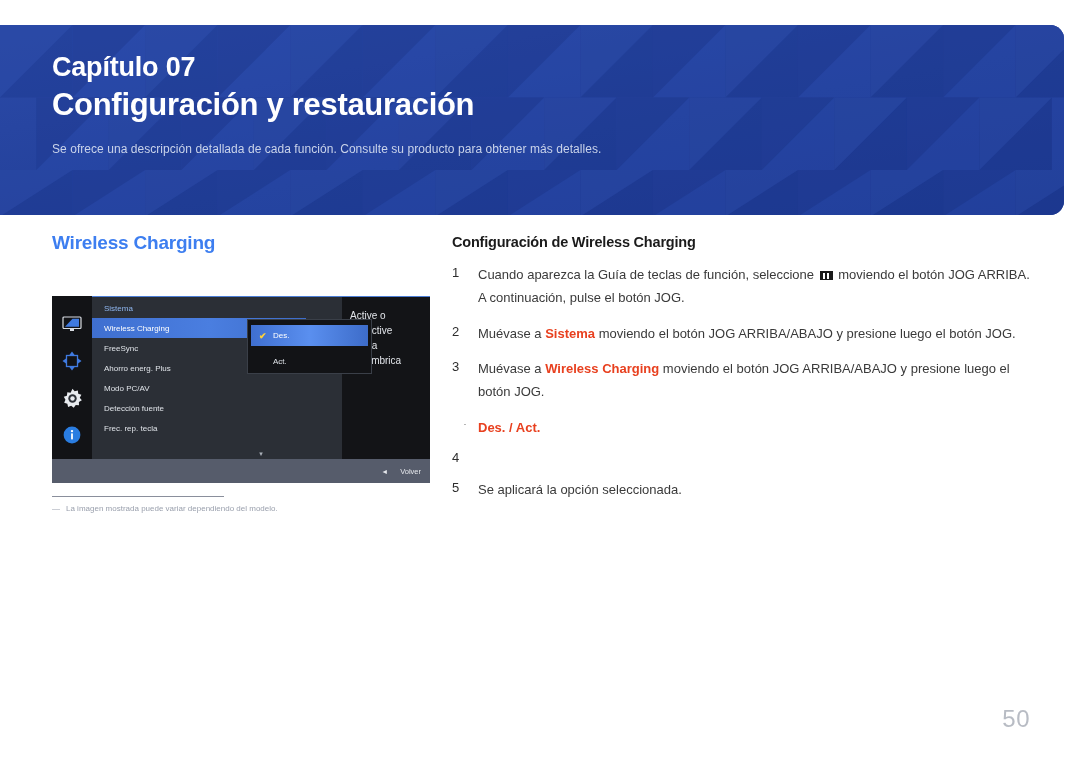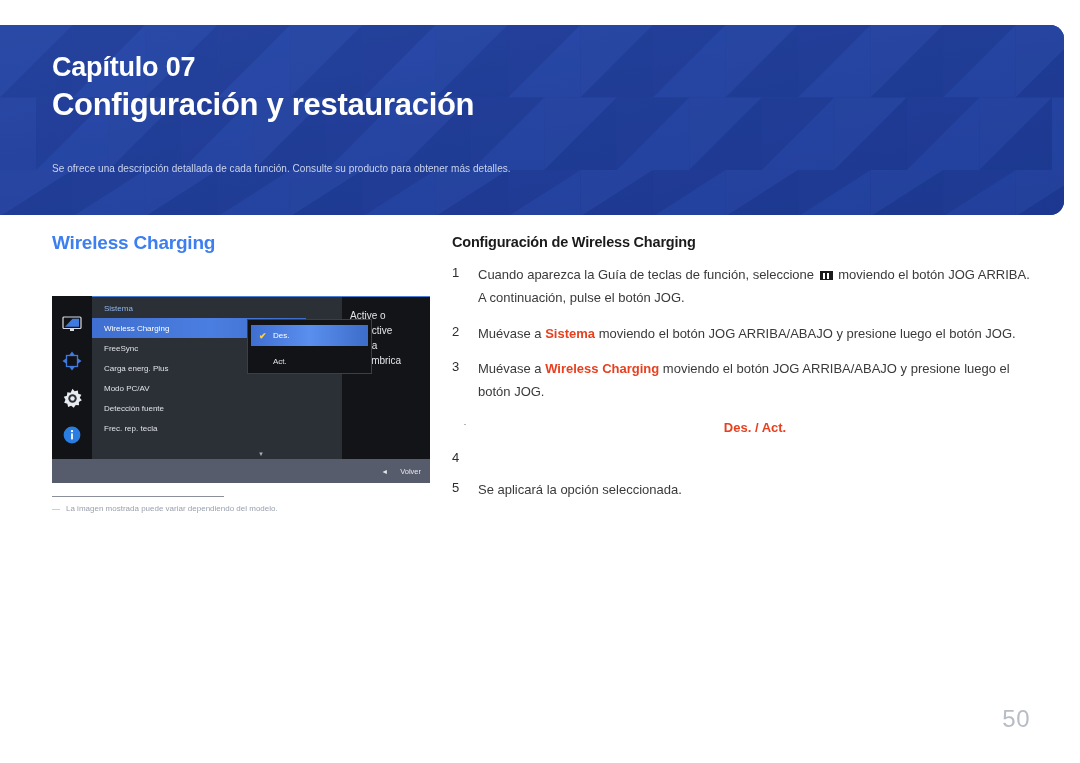--- a/index.html
+++ b/index.html
@@ -46,23 +46,23 @@
   .chapter-title {
     color: #ffffff;
     font-size: 31px;
     font-weight: bold;
     line-height: 1.25;
     letter-spacing: -0.3px;
     margin-top: 1px;
   }
   .chapter-sub {
     color: #c9d3ea;
-    font-size: 10px;
+    font-size: 12px;
     line-height: 1.4;
-    margin-top: 37px;
+    margin-top: 16px;
     letter-spacing: 0.05px;
   }
 
   
   .left-col {
     position: absolute;
     left: 52px;
     top: 232px;
     width: 380px;
   }
@@ -277,21 +277,21 @@
     font-size: 13px;
     line-height: 1.75;
   }
   .step.bullet .step-num {
     font-size: 9px;
     text-align: center;
     padding-top: 2px;
     color: #5a5a5a;
   }
   .step.bullet { margin-bottom: 9px; }
-  .step.bullet .step-text { font-weight: bold; color: #e8401f; text-align: center; }
+  .step.bullet .step-text { font-weight: bold; color: #e8401f; }
   .hl { color: #e8401f; font-weight: bold; }
   .menu-glyph {
     display: inline-block;
     width: 13px;
     height: 9px;
     background: #1a1a1a;
     position: relative;
     vertical-align: -1px;
     margin: 0 2px;
   }
@@ -478,21 +478,21 @@
     <div class="osd-main">
       <div class="osd-sistema">Sistema</div>
       <ul class="osd-list">
         <li class="osd-row sel">
           <span>Wireless Charging</span>
         </li>
         <li class="osd-row">
           <span>FreeSync</span>
         </li>
         <li class="osd-row">
-          <span>Carga energ. Plus</span>
+          <span>Ahorro energ. Plus</span>
         </li>
         <li class="osd-row">
           <span>Modo PC/AV</span>
           <span class="arrow">▶</span>
         </li>
         <li class="osd-row">
           <span>Detección fuente</span>
           <span class="row-val">Auto</span>
         </li>
         <li class="osd-row">

